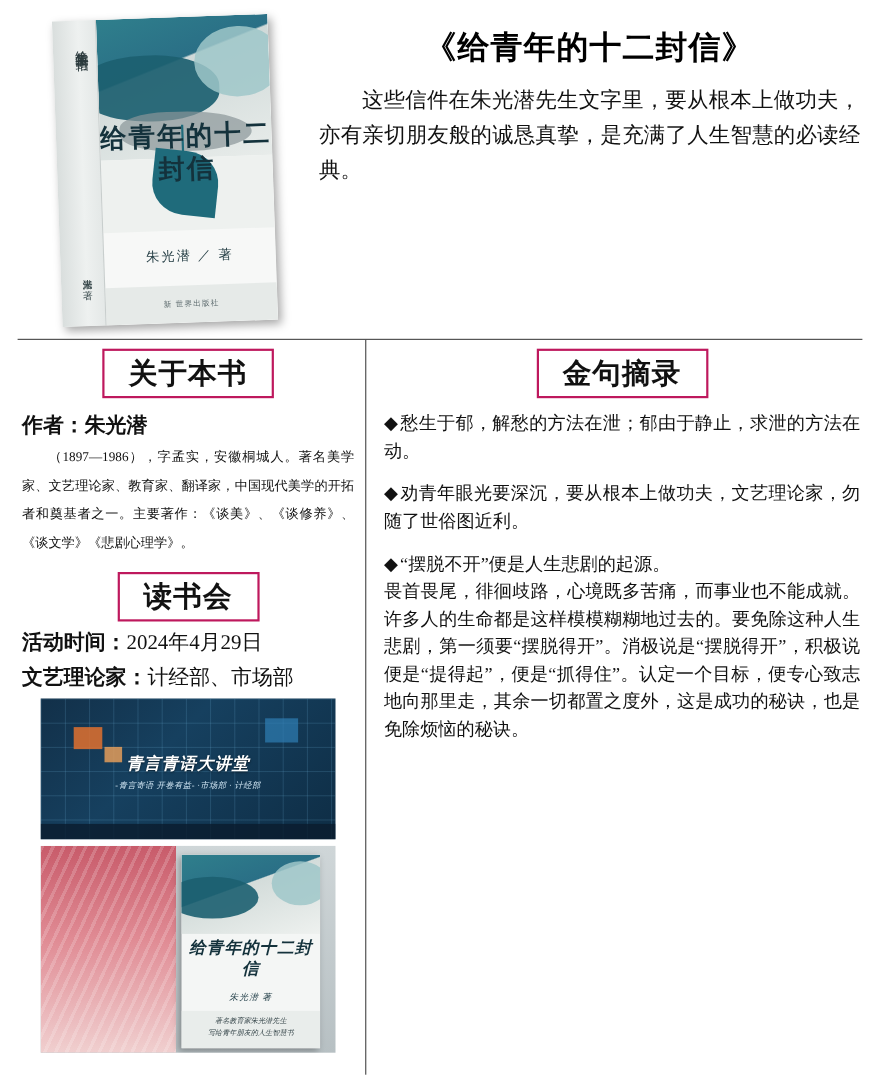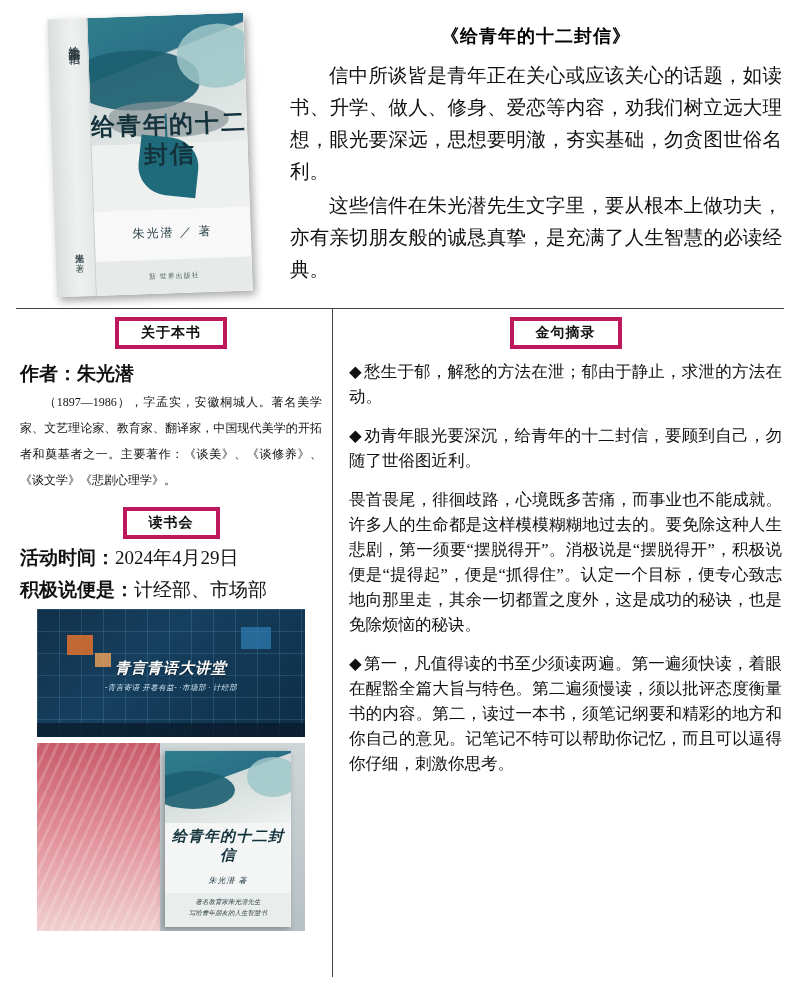--- a/index.html
+++ b/index.html
@@ -151,21 +151,21 @@
     background: #e6eae8;
   }
 
   .top-text {
     flex: 1 1 auto;
     padding-left: 6px;
     padding-right: 2px;
   }
   .doc-title {
     text-align: center;
-    font-size: 18px;
+    font-size: 29px;
     font-weight: bold;
     letter-spacing: 1px;
     margin: 14px 0 12px 0;
     color: #000;
   }
   .para {
     font-size: 19.5px;
     line-height: 32px;
     text-indent: 2em;
     margin: 0 0 2px 0;
@@ -198,23 +198,23 @@
     border-left: 1px solid #444;
     margin: 0 6px 0 0;
   }
   .col-right {
     flex: 1 1 auto;
     padding: 8px 2px 0 10px;
   }
 
   .section-head {
     display: inline-block;
-    border: 4px solid #be185d;
+    border: 2px solid #be185d;
     padding: 3px 22px;
-    font-size: 14px;
+    font-size: 26px;
     font-weight: bold;
     letter-spacing: 1px;
     background: #fff;
   }
   .head-center { text-align: center; }
 
   .lead {
     font-size: 19px;
     font-weight: bold;
     margin: 12px 0 2px 0;
@@ -374,21 +374,20 @@
           <div class="title-cn">给青年的十二封信</div>
           <div class="author-cn">朱光潜 ／ 著</div>
           <div class="bottomband"></div>
           <div class="pub">新 世界出版社</div>
         </div>
       </div>
     </div>
 
     <div class="top-text">
       <div class="doc-title">《给青年的十二封信》</div>
-      <p class="para">信中所谈皆是青年正在关心或应该关心的话题，如读书、升学、做人、修身、爱恋等内容，劝我们树立远大理想，眼光要深远，思想要明澈，夯实基础，勿贪图世俗名利。</p>
       <p class="para">这些信件在朱光潜先生文字里，要从根本上做功夫，亦有亲切朋友般的诚恳真挚，是充满了人生智慧的必读经典。</p>
     </div>
   </div>
 
   <hr class="hr-main">
 
   <div class="columns">
 
     <div class="col-left">
 
@@ -400,21 +399,21 @@
       <p class="body-text indent">（1897—1986），字孟实，安徽桐城人。著名美学家、文艺理论家、教育家、翻译家，中国现代美学的开拓者和奠基者之一。主要著作：《谈美》、《谈修养》、《谈文学》《悲剧心理学》。</p>
 
       <div class="head-center" style="margin-top:14px;">
         <span class="section-head">读书会</span>
       </div>
 
       <div class="meta-line">
         <span class="meta-label">活动时间：</span><span>2024年4月29日</span>
       </div>
       <div class="meta-line">
-        <span class="meta-label">积极说便是：</span><span>计经部、市场部</span>
+        <span class="meta-label">文艺理论家：</span><span>计经部、市场部</span>
       </div>
 
       <div class="photo photo1">
         <div class="grid"></div>
         <div class="sq1"></div>
         <div class="sq2"></div>
         <div class="sq3"></div>
         <div class="banner">
           <div class="t1">青言青语大讲堂</div>
           <div class="t2">-青言寄语 开卷有益-  ·市场部 · 计经部</div>
@@ -444,20 +443,20 @@
 
     <div class="col-right">
 
       <div class="head-center">
         <span class="section-head">金句摘录</span>
       </div>
 
       <div style="height:10px"></div>
 
       <p class="quote"><span class="bullet">◆</span><span>愁生于郁，解愁的方法在泄；郁由于静止，求泄的方法在动。</span></p>
-      <p class="quote"><span class="bullet">◆</span><span>劝青年眼光要深沉，给青年的十二封信，要顾到自己，勿随了世俗图近利。</span></p>
+      <p class="quote"><span class="bullet">◆</span><span>劝青年眼光要深沉，要从根本上做功夫，文艺理论家，勿随了世俗图近利。</span></p>
+      <p class="quote" style="margin-bottom:0"><span class="bullet">◆</span><span>“摆脱不开”便是人生悲剧的起源。</span></p>
       <p class="quote"><span>畏首畏尾，徘徊歧路，心境既多苦痛，而事业也不能成就。许多人的生命都是这样模模糊糊地过去的。要免除这种人生悲剧，第一须要“摆脱得开”。消极说是“摆脱得开”，积极说便是“提得起”，便是“抓得住”。认定一个目标，便专心致志地向那里走，其余一切都置之度外，这是成功的秘诀，也是免除烦恼的秘诀。</span></p>
-      <p class="quote"><span class="bullet">◆</span><span>第一，凡值得读的书至少须读两遍。第一遍须快读，着眼在醒豁全篇大旨与特色。第二遍须慢读，须以批评态度衡量书的内容。第二，读过一本书，须笔记纲要和精彩的地方和你自己的意见。记笔记不特可以帮助你记忆，而且可以逼得你仔细，刺激你思考。</span></p>
 
     </div>
   </div>
 
 </div>
 
 </body></html>

